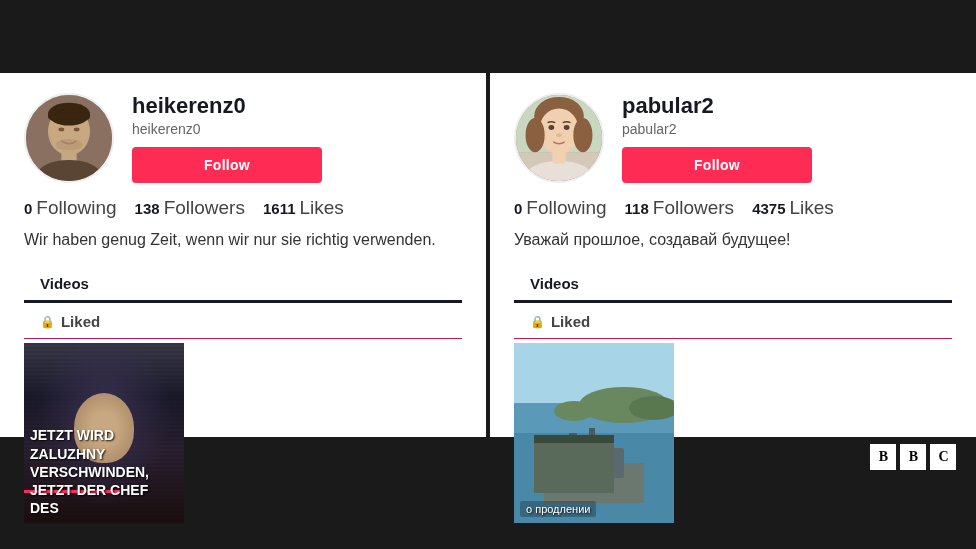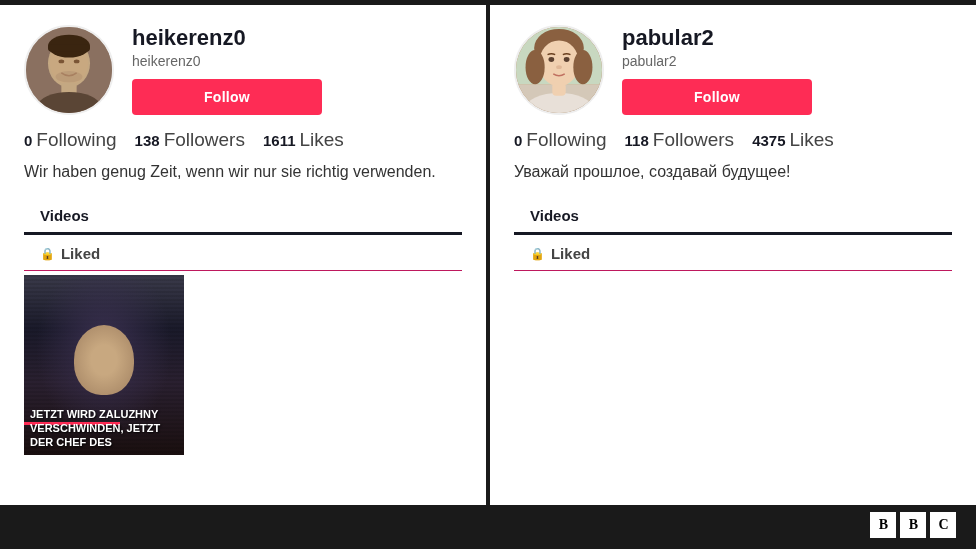--- a/index.html
+++ b/index.html
@@ -21,21 +21,21 @@
       display: flex;
       flex-direction: column;
       align-items: center;
       justify-content: center;
       position: relative;
     }
     .profiles-row {
       display: flex;
       flex-direction: row;
       width: 100%;
-      height: 500px;
+      height: 364px;
       background: #1a1a1a;
     }
     .profile-card {
       background: #ffffff;
       flex: 1;
       display: flex;
       flex-direction: column;
       padding: 20px 24px 0 24px;
       position: relative;
     }
@@ -215,21 +215,21 @@
       width: 80px;
       height: 50px;
       background: #5a6a5a;
       border-top: 8px solid #3a4a3a;
     }
     .video-caption {
       position: absolute;
       bottom: 6px;
       left: 6px;
       right: 6px;
-      font-size: 11px;
+      font-size: 14px;
       font-weight: 700;
       color: #fff;
       text-transform: uppercase;
       line-height: 1.3;
       text-shadow: 1px 1px 2px rgba(0,0,0,0.9);
       z-index: 2;
     }
     .video-caption-right {
       position: absolute;
       bottom: 6px;
@@ -414,20 +414,47 @@
       <div class="tabs-row">
         <div class="tab active">
           <span>Videos</span>
         </div>
         <div class="tab">
           <span class="tab-lock">🔒</span>
           <span>Liked</span>
         </div>
       </div>
 
+      <div class="videos-grid">
+        <div class="video-thumb video-right">
+
+          <svg style="position:absolute;top:0;left:0;width:100%;height:100%;" viewBox="0 0 160 180" xmlns="http://www.w3.org/2000/svg" preserveAspectRatio="xMidYMid slice">
+
+            <rect width="160" height="180" fill="#a8d4e8"></rect>
+
+            <rect y="60" width="160" height="120" fill="#5a9ab8"></rect>
+
+            <ellipse cx="110" cy="62" rx="45" ry="18" fill="#6a8860"></ellipse>
+            <ellipse cx="140" cy="65" rx="25" ry="12" fill="#5a7850"></ellipse>
+            <ellipse cx="60" cy="68" rx="20" ry="10" fill="#6a8860"></ellipse>
+
+            <rect y="90" width="160" height="90" fill="#4a88a8"></rect>
+
+            <rect x="30" y="120" width="100" height="40" fill="#6a7870"></rect>
+
+            <rect x="40" y="105" width="70" height="30" fill="#5a6870" rx="2"></rect>
+            <rect x="55" y="90" width="8" height="25" fill="#4a5860"></rect>
+            <rect x="75" y="85" width="6" height="30" fill="#4a5860"></rect>
+
+            <rect x="85" y="95" width="4" height="35" fill="#7a7a6a"></rect>
+            <rect x="65" y="100" width="3" height="25" fill="#7a7a6a"></rect>
+          </svg>
+          <div class="video-caption-right">о продлении</div>
+        </div>
+      </div>
     </div>
 
   </div>
 
   <div class="bbc-bar">
     <div class="bbc-logo">
       <div class="bbc-box">B</div>
       <div class="bbc-box">B</div>
       <div class="bbc-box">C</div>
     </div>

